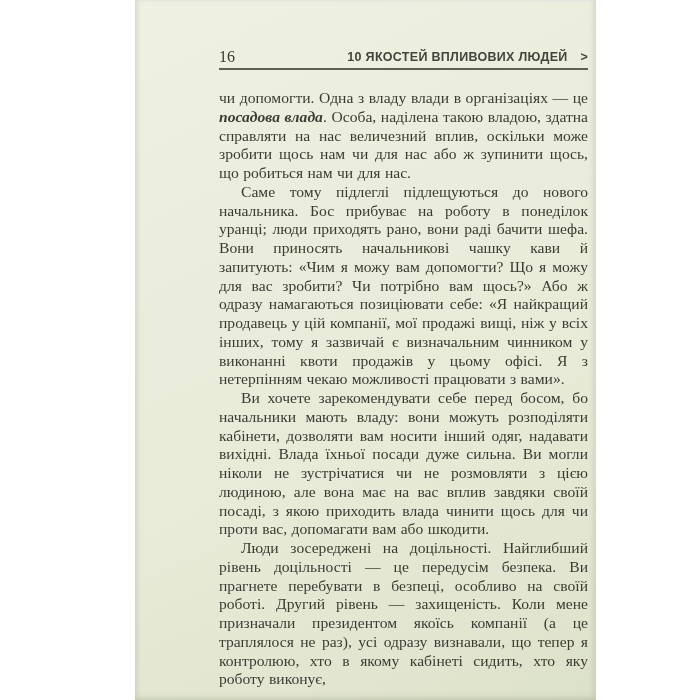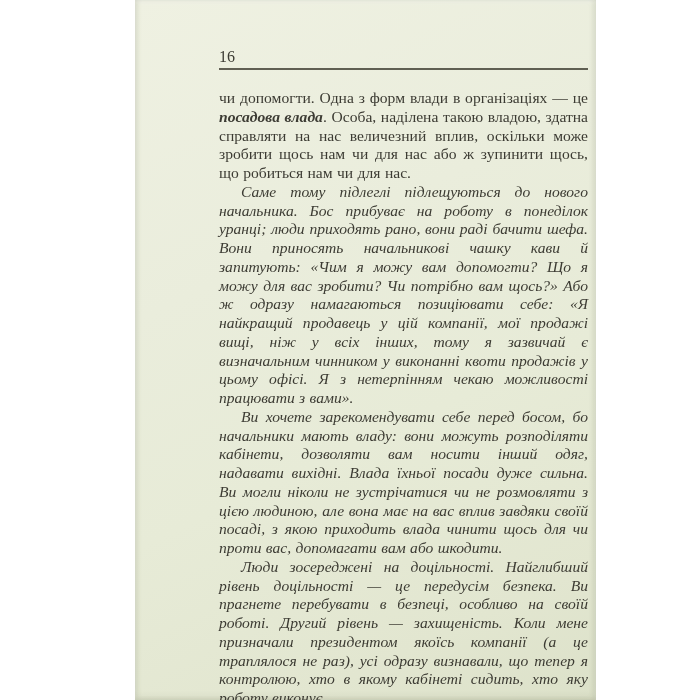--- a/index.html
+++ b/index.html
@@ -77,38 +77,41 @@
     line-height: 18.75px;
     text-align: justify;
     word-spacing: 0.5px;
   }
   .para {
     margin: 0;
     padding: 0;
   }
   .para.indent {
     text-indent: 22px;
-    font-style: italic;
   }
   .para em {
     font-style: italic;
     font-weight: bold;
   }
 </style>
 </head>
 <body>
 
 <div class="photo">
   <div class="page">
 
     <div class="header">
       <span class="folio">16</span>
+      <span class="running-head">
+        <span>10 ЯКОСТЕЙ ВПЛИВОВИХ ЛЮДЕЙ</span>
+        <span class="marker">&gt;</span>
+      </span>
     </div>
 
     <div class="body-text">
-        <p class="para"><span>чи допомогти. Одна з форм влади в організаціях — це </span><em>посадова влада</em><span>. Особа, наділена такою владою, здатна справляти на нас величезний вплив, оскільки може зробити щось нам чи для нас або ж зупинити щось, що робиться нам чи для нас.</span></p>
+        <p class="para"><span>чи допомогти. Одна з владу влади в організаціях — це </span><em>посадова влада</em><span>. Особа, наділена такою владою, здатна справляти на нас величезний вплив, оскільки може зробити щось нам чи для нас або ж зупинити щось, що робиться нам чи для нас.</span></p>
         <p class="para indent"><span>Саме тому підлеглі підлещуються до нового начальника. Бос прибуває на роботу в понеділок уранці; люди приходять рано, вони раді бачити шефа. Вони приносять начальникові чашку кави й запитують: «Чим я можу вам допомогти? Що я можу для вас зробити? Чи потрібно вам щось?» Або ж одразу намагаються позиціювати себе: «Я найкращий продавець у цій компанії, мої продажі вищі, ніж у всіх інших, тому я зазвичай є визначальним чинником у виконанні квоти продажів у цьому офісі. Я з нетерпінням чекаю можливості працювати з вами».</span></p>
         <p class="para indent"><span>Ви хочете зарекомендувати себе перед босом, бо начальники мають владу: вони можуть розподіляти кабінети, дозволяти вам носити інший одяг, надавати вихідні. Влада їхньої посади дуже сильна. Ви могли ніколи не зустрічатися чи не розмовляти з цією людиною, але вона має на вас вплив завдяки своїй посаді, з якою приходить влада чинити щось для чи проти вас, допомагати вам або шкодити.</span></p>
         <p class="para indent"><span>Люди зосереджені на доцільності. Найглибший рівень доцільності — це передусім безпека. Ви прагнете перебувати в безпеці, особливо на своїй роботі. Другий рівень — захищеність. Коли мене призначали президентом якоїсь компанії (а це траплялося не раз), усі одразу визнавали, що тепер я контролюю, хто в якому кабінеті сидить, хто яку роботу виконує,</span></p>
       </div>
 
   </div>
 </div>
 
 </body></html>

